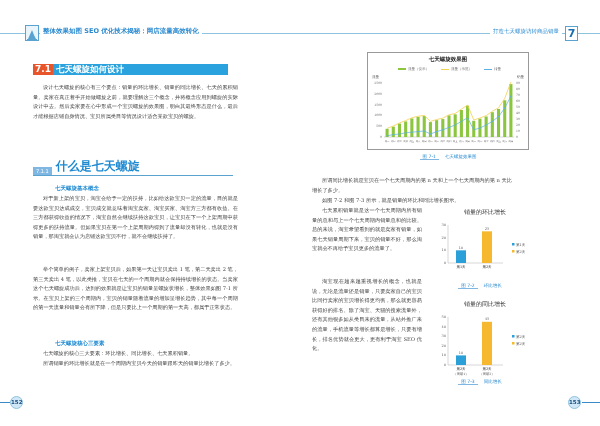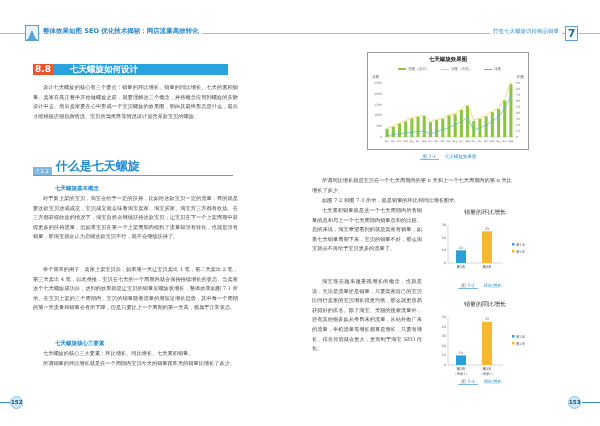--- a/index.html
+++ b/index.html
@@ -8,21 +8,21 @@
 .left{left:0;width:300px;}
 .right{left:300px;width:300px;}
 .hdr-line{position:absolute;top:33px;height:1px;background:#8cc4e0;}
 .hdr-left-text{position:absolute;top:27px;left:40px;font-size:6.5px;color:#2a8ad0;font-family:"DejaVu Sans",sans-serif;font-weight:bold;background:#fff;padding:0 3px;white-space:nowrap;}
 .hdr-icon{position:absolute;top:25px;left:25px;width:14px;height:16px;border:1px solid #5aa2d0;background:#eaf4fb;}
 .hdr-icon svg{width:12px;height:14px;}
 .hdr-right-text{position:absolute;top:28px;right:38px;font-size:5.5px;color:#2a8ad0;font-family:"DejaVu Sans",sans-serif;background:#fff;padding:0 3px;white-space:nowrap;}
 .chap-num{position:absolute;top:26px;right:22px;width:13px;height:15px;border:1px solid #5aa2d0;background:#fff;color:#1a6fb0;font-family:"DejaVu Sans",sans-serif;font-weight:bold;font-size:11px;text-align:center;line-height:13px;}
 .sec-title{position:absolute;top:64px;left:33px;width:195px;height:11px;background:#29a2dd;display:flex;align-items:center;}
 .sec-num{background:#e8552b;color:#fff;font-family:"DejaVu Sans",sans-serif;font-weight:bold;font-size:9px;padding:0 2px;height:11px;line-height:11px;}
-.sec-text{color:#fff;font-family:"DejaVu Sans",sans-serif;font-weight:bold;font-size:8.5px;padding-left:17px;}
+.sec-text{color:#fff;font-family:"DejaVu Sans",sans-serif;font-weight:bold;font-size:8.5px;padding-left:3px;}
 .para{position:absolute;font-size:5.2px;line-height:9.6px;color:#444;text-align:justify;}
 .sub-title{position:absolute;top:164px;left:33px;width:200px;height:12px;border-bottom:1px solid #5aa2d0;display:flex;align-items:flex-end;}
 .sub-badge{background:#7fb7e2;color:#fff;font-size:5px;padding:1px 3px;margin-right:4px;font-family:"DejaVu Sans",sans-serif;}
 .sub-text{color:#1f8ad2;font-size:12px;font-weight:bold;font-family:"DejaVu Sans",sans-serif;}
 .h4{position:absolute;font-size:5.5px;color:#1f8ad2;font-weight:bold;font-family:"DejaVu Sans",sans-serif;}
 .pg-num{position:absolute;top:396px;width:13px;height:13px;border-radius:50%;background:#cfe7f6;border:1px solid #8cc4e0;font-family:"DejaVu Sans",sans-serif;font-weight:bold;font-size:5.5px;color:#1a4f80;text-align:center;line-height:11px;}
 .pg-line{position:absolute;top:402px;height:1px;background:#3a8ac8;}
 .fig-box{position:absolute;top:52px;left:67px;width:162px;height:98px;border:1px solid #999;background:#fff;}
 .fig-title{text-align:center;font-size:5.5px;font-weight:bold;font-family:"DejaVu Sans",sans-serif;color:#222;margin-top:3px;}
 .legend{position:absolute;top:14px;left:30px;display:flex;gap:12px;font-size:3.5px;color:#666;font-family:"DejaVu Sans",sans-serif;}
@@ -42,21 +42,21 @@
   <div class="hdr-line" style="left:0;width:300px;"></div>
   <div class="hdr-icon">
     <svg viewBox="0 0 12 14">
         <path d="M2 12 L6 3 L8 8 L10 12 Z" fill="#5aa2d0"></path>
         <rect x="1" y="12" width="10" height="1" fill="#5aa2d0"></rect>
       </svg>
   </div>
   <div class="hdr-left-text">整体效果如图 SEO 优化技术揭秘：网店流量高效转化</div>
 
   <div class="sec-title">
-    <span class="sec-num">8.8</span>
+    <span class="sec-num">7.1</span>
     <span class="sec-text">七天螺旋如何设计</span>
   </div>
 
   <p class="para" style="top:83px;left:33px;width:205px;text-indent:10px;">设计七天螺旋的核心有三个要点：销量的环比增长、销量的同比增长、七天的累积销量。卖家在真正着手开始做螺旋之前，就要理解这三个概念，并将概念应用到螺旋的实际设计中去。然后卖家要在心中形成一个宝贝螺旋的效果图，明白其最终形态是什么，最后才能根据店铺自身情况、宝贝所属类目等情况设计适合某款宝贝的螺旋。</p>
 
   <div class="sub-title">
     <span class="sub-badge">7.1.1</span>
     <span class="sub-text">什么是七天螺旋</span>
   </div>
 

